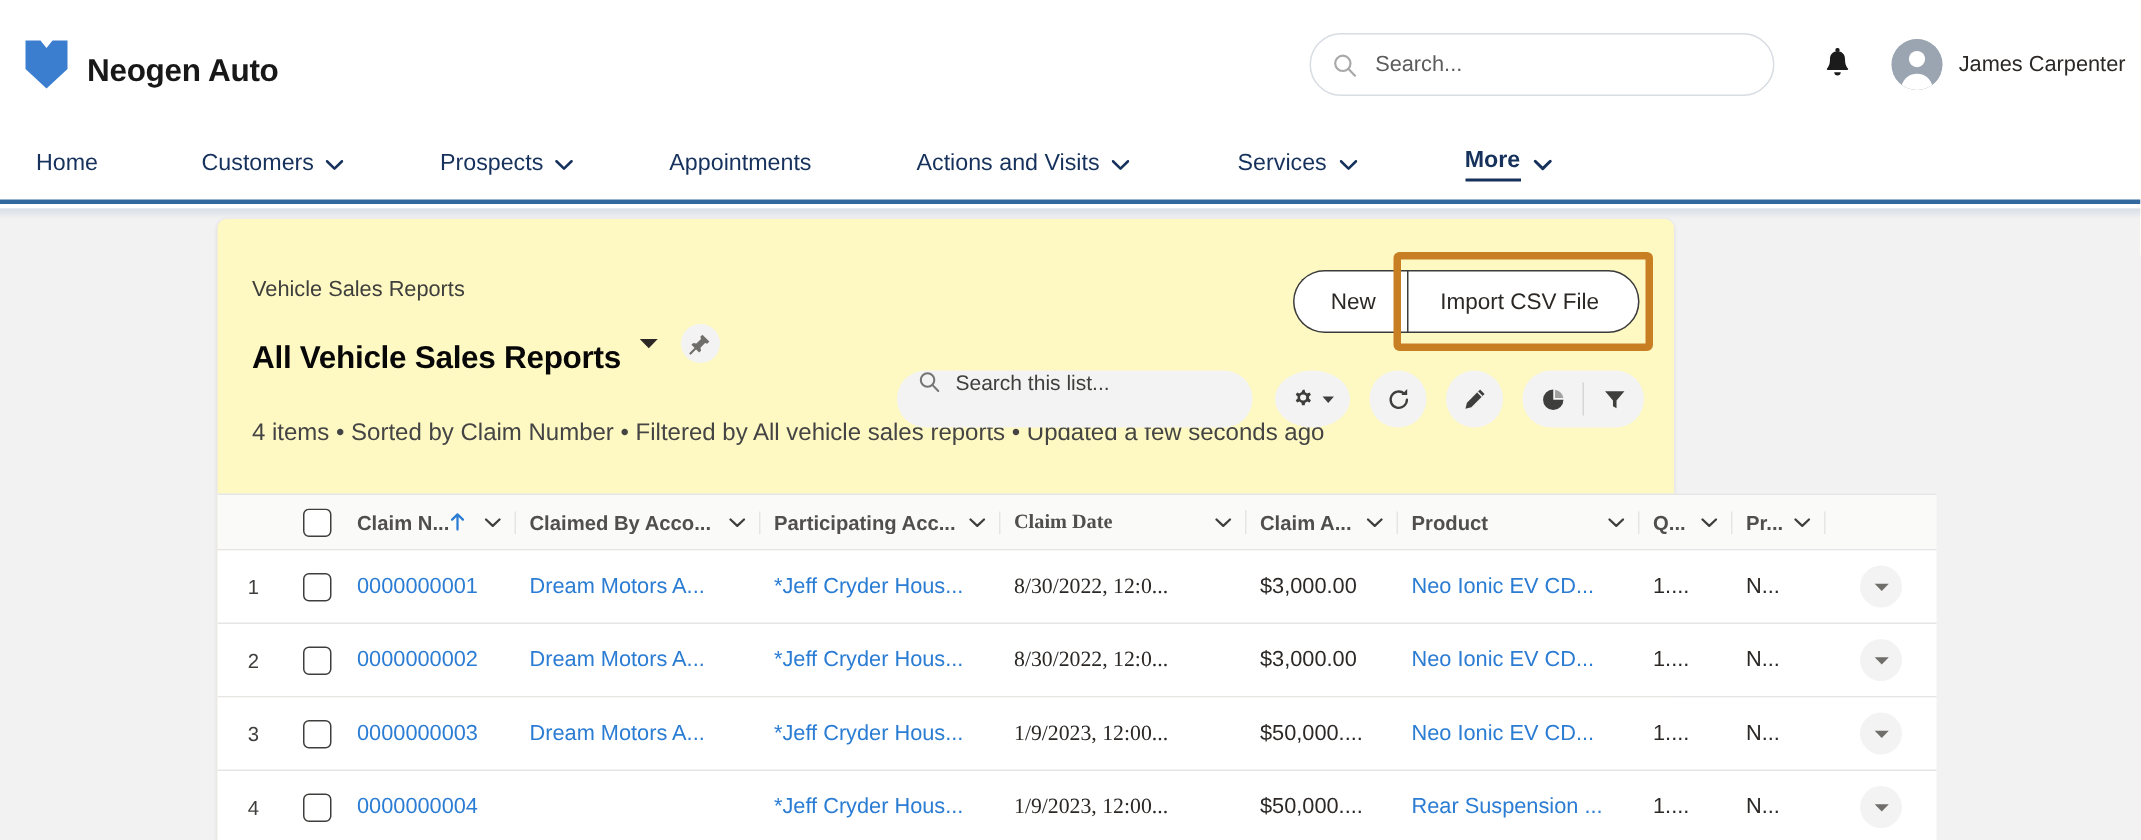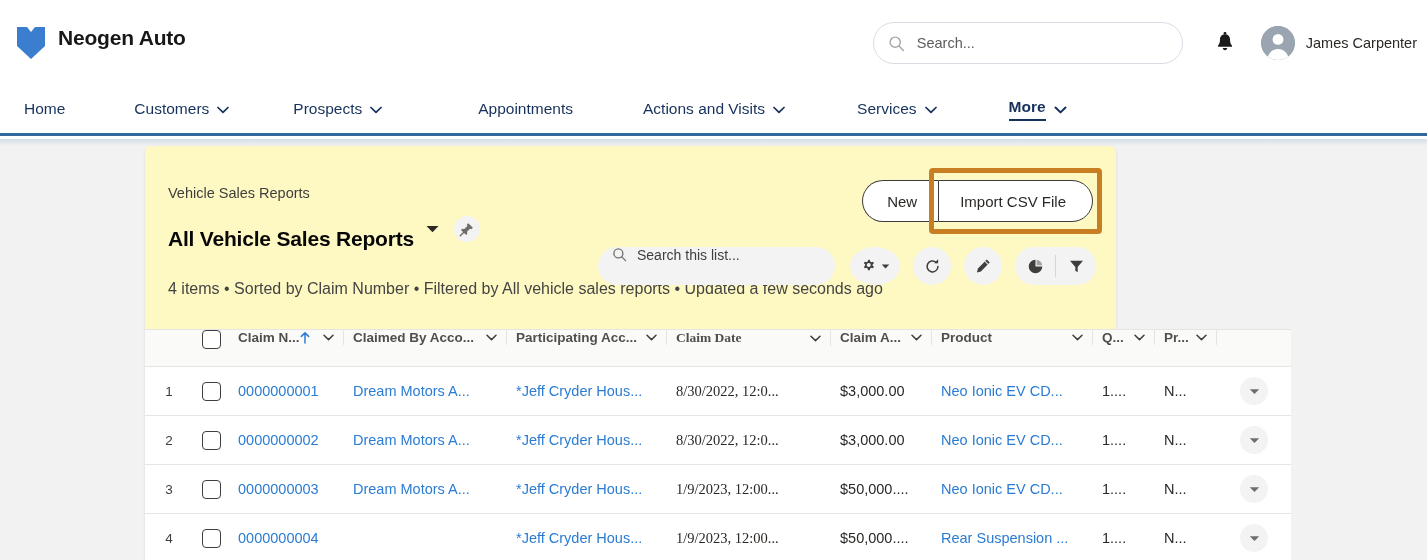--- a/index.html
+++ b/index.html
@@ -9,21 +9,21 @@
     background: #ffffff;
     overflow: hidden;
   }
   .app { position: relative; width: 1427px; height: 560px; background: #fff; }
 
   
   .global-header {
     position: absolute; left: 0; top: 0; width: 1427px; height: 86px;
     background: #ffffff; display: flex; align-items: center;
   }
-  .brand { display: flex; align-items: flex-start; padding-left: 16px; }
+  .brand { display: flex; align-items: flex-end; padding-left: 16px; }
   .logo-mark { width: 30px; height: 34px; margin-right: 12px; flex: none; }
   .brand-name {
     font-size: 21px; font-weight: bold; color: #181818; letter-spacing: -0.2px;
   }
 
   .header-right {
     position: absolute; right: 0; top: 0; height: 86px;
     display: flex; align-items: center; padding-right: 10px;
   }
   .search-box {
@@ -131,21 +131,21 @@
     position: absolute; left: -9px; top: -12px; right: -9px; bottom: -12px;
     border: 5px solid #c87f24; border-radius: 4px; pointer-events: none;
   }
   .btn-wrap { position: relative; }
 
   
   .table { position: absolute; left: 0; top: 183px; width: 1146px; }
   .thead {
     display: flex; height: 38px; background: #fafaf9;
     border-top: 1px solid #e5e5e5; border-bottom: 1px solid #e5e5e5;
-    align-items: flex-start;
+    align-items: center;
   }
   .th {
     display: flex; align-items: center; border-right: 1px solid #e5e5e5;
     font-size: 13.5px; font-weight: bold; color: #514f4d; padding: 0 9px;
     overflow: hidden; white-space: nowrap;
   }
   .th .thlbl { flex: 1; overflow: hidden; text-overflow: ellipsis; }
   .th .sorticon { margin-right: 7px; display: inline-flex; }
   .th .chev { margin-left: 6px; display: inline-flex; flex: none; }
   .th.nobord { border-right: none; }
@@ -244,21 +244,21 @@
       </span>
     </div>
     <div class="nav-item" style="margin-left:64px">
       <span class="lbl">Prospects</span>
       <span class="caret">
         <svg width="12" height="8" viewBox="0 0 12 8">
             <path d="M1 1.5 L6 6.4 L11 1.5" fill="none" stroke="#16325c" stroke-width="1.7" stroke-linecap="round" stroke-linejoin="round"></path>
           </svg>
       </span>
     </div>
-    <div class="nav-item" style="margin-left:96px">
+    <div class="nav-item" style="margin-left:64px">
       <span class="lbl">Appointments</span>
     </div>
     <div class="nav-item" style="margin-left:70px">
       <span class="lbl">Actions and Visits</span>
       <span class="caret">
         <svg width="12" height="8" viewBox="0 0 12 8">
             <path d="M1 1.5 L6 6.4 L11 1.5" fill="none" stroke="#16325c" stroke-width="1.7" stroke-linecap="round" stroke-linejoin="round"></path>
           </svg>
       </span>
     </div>

